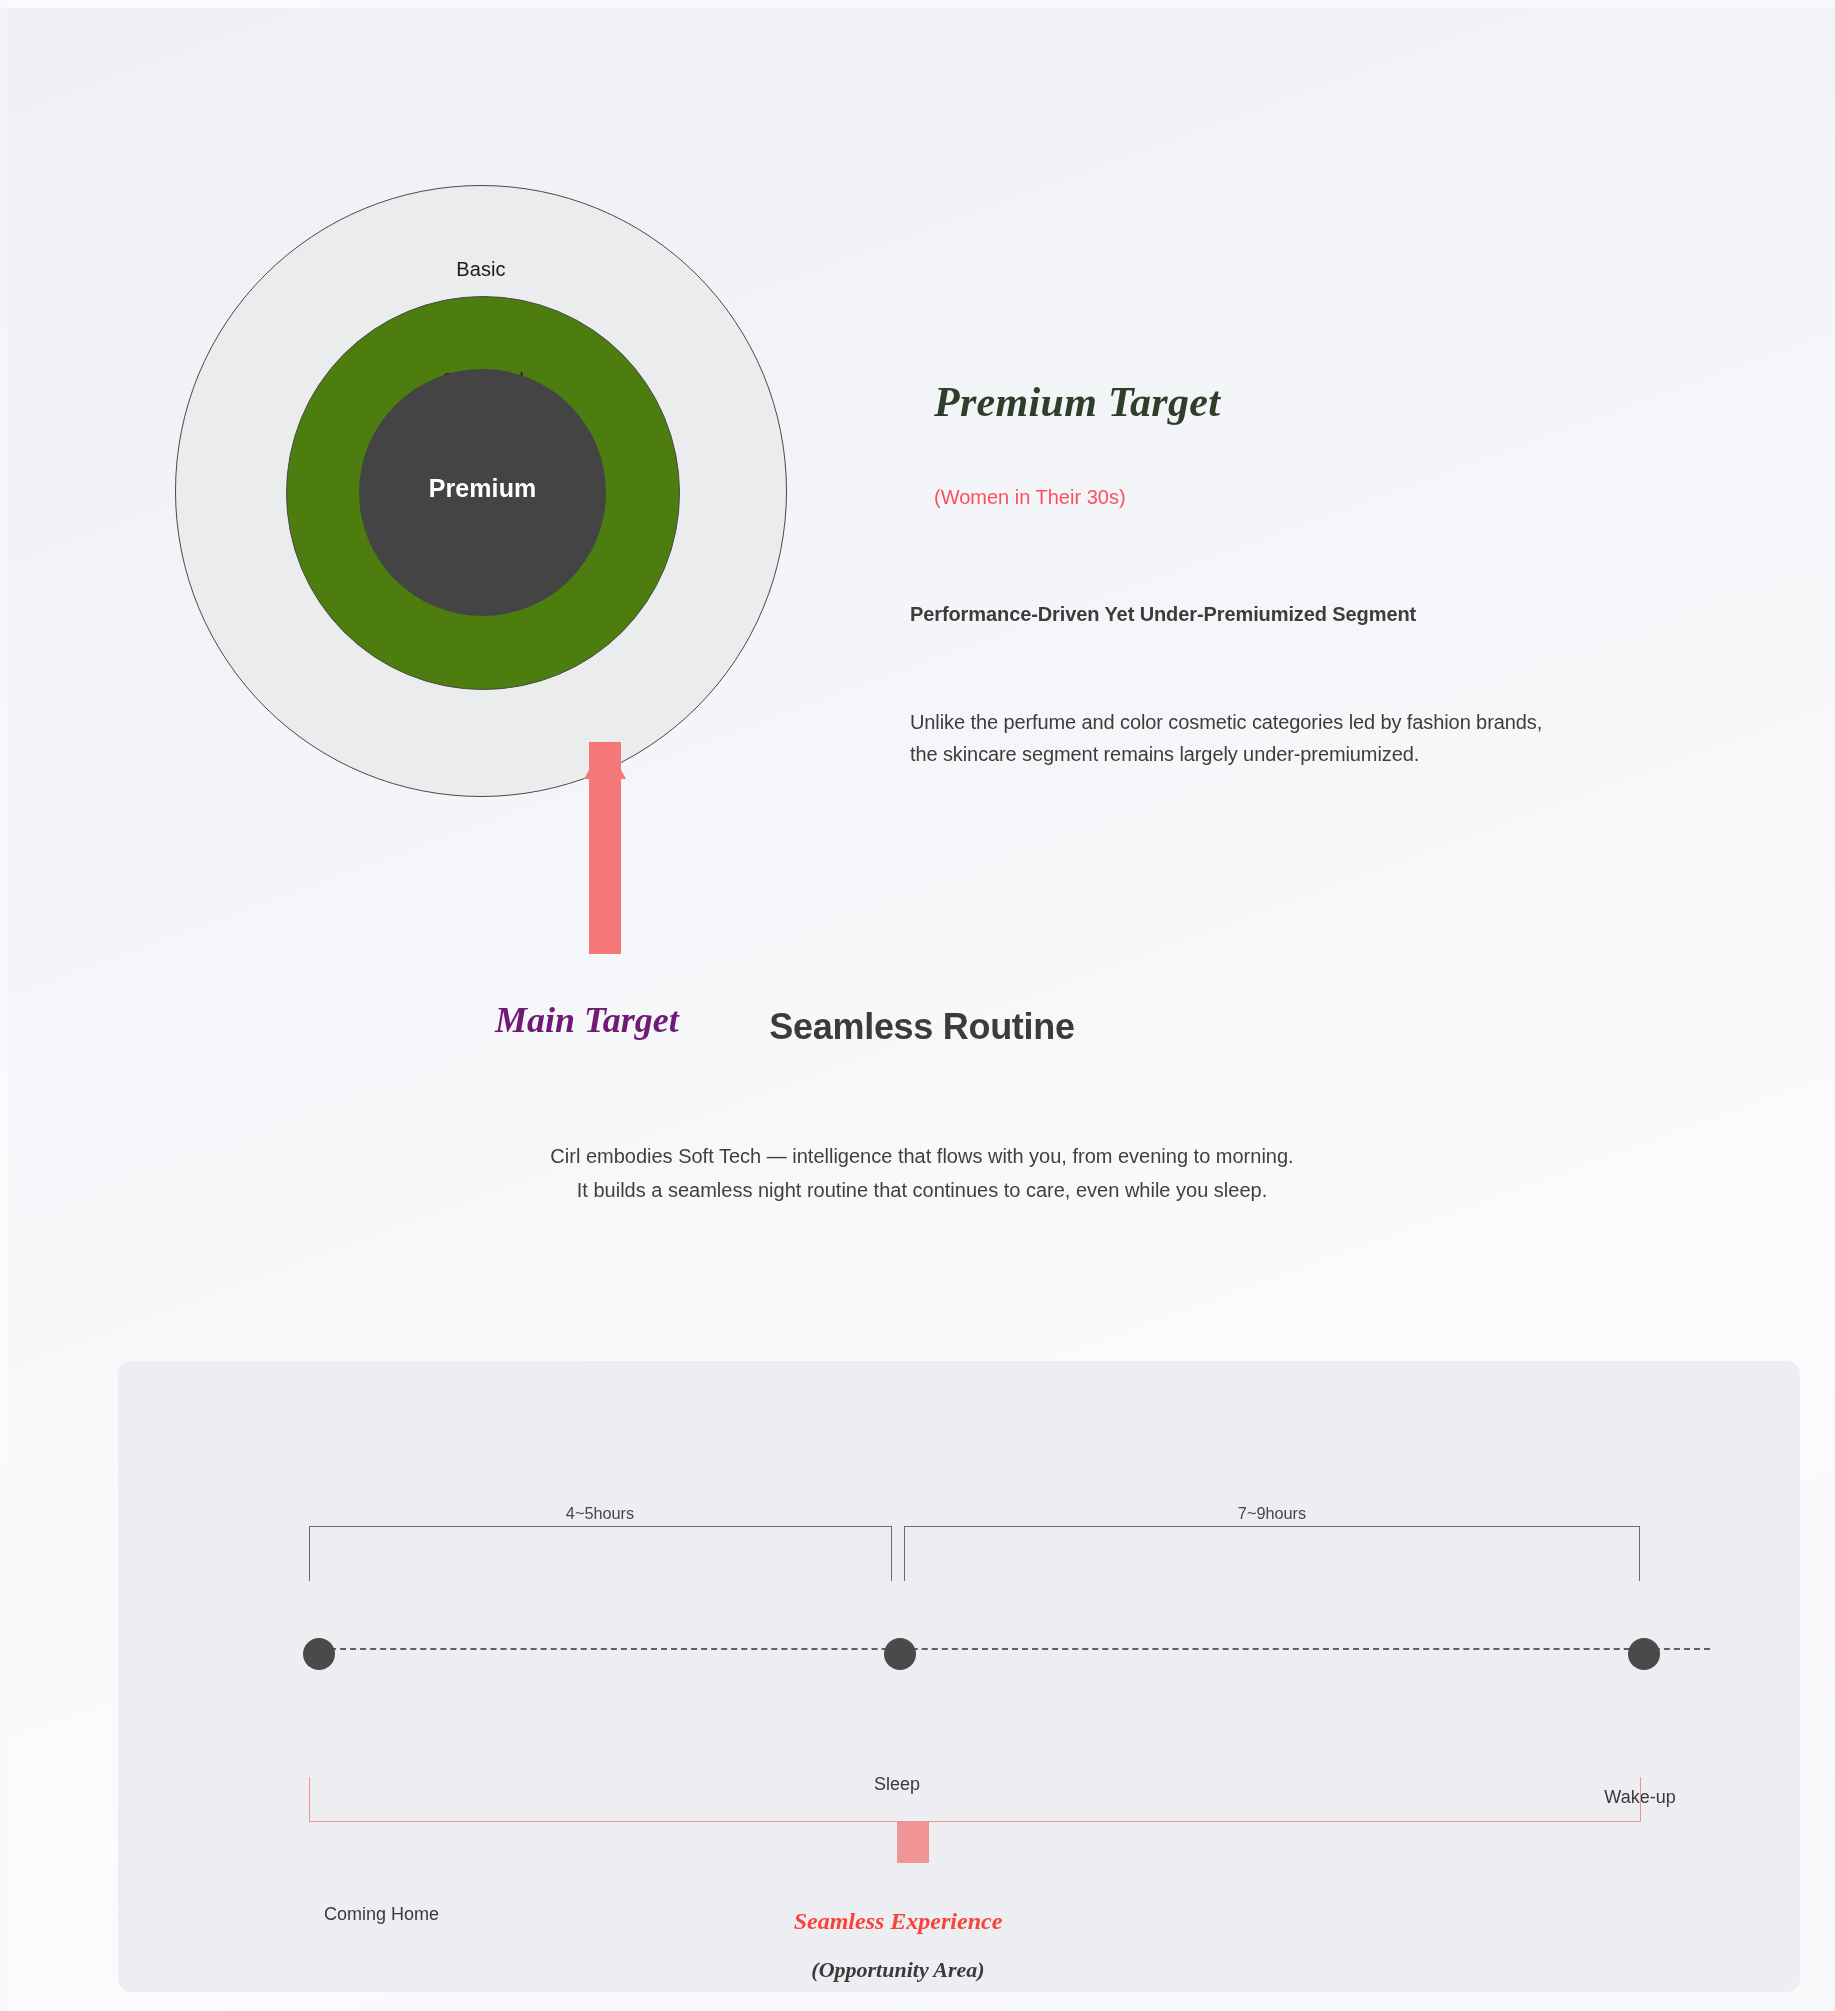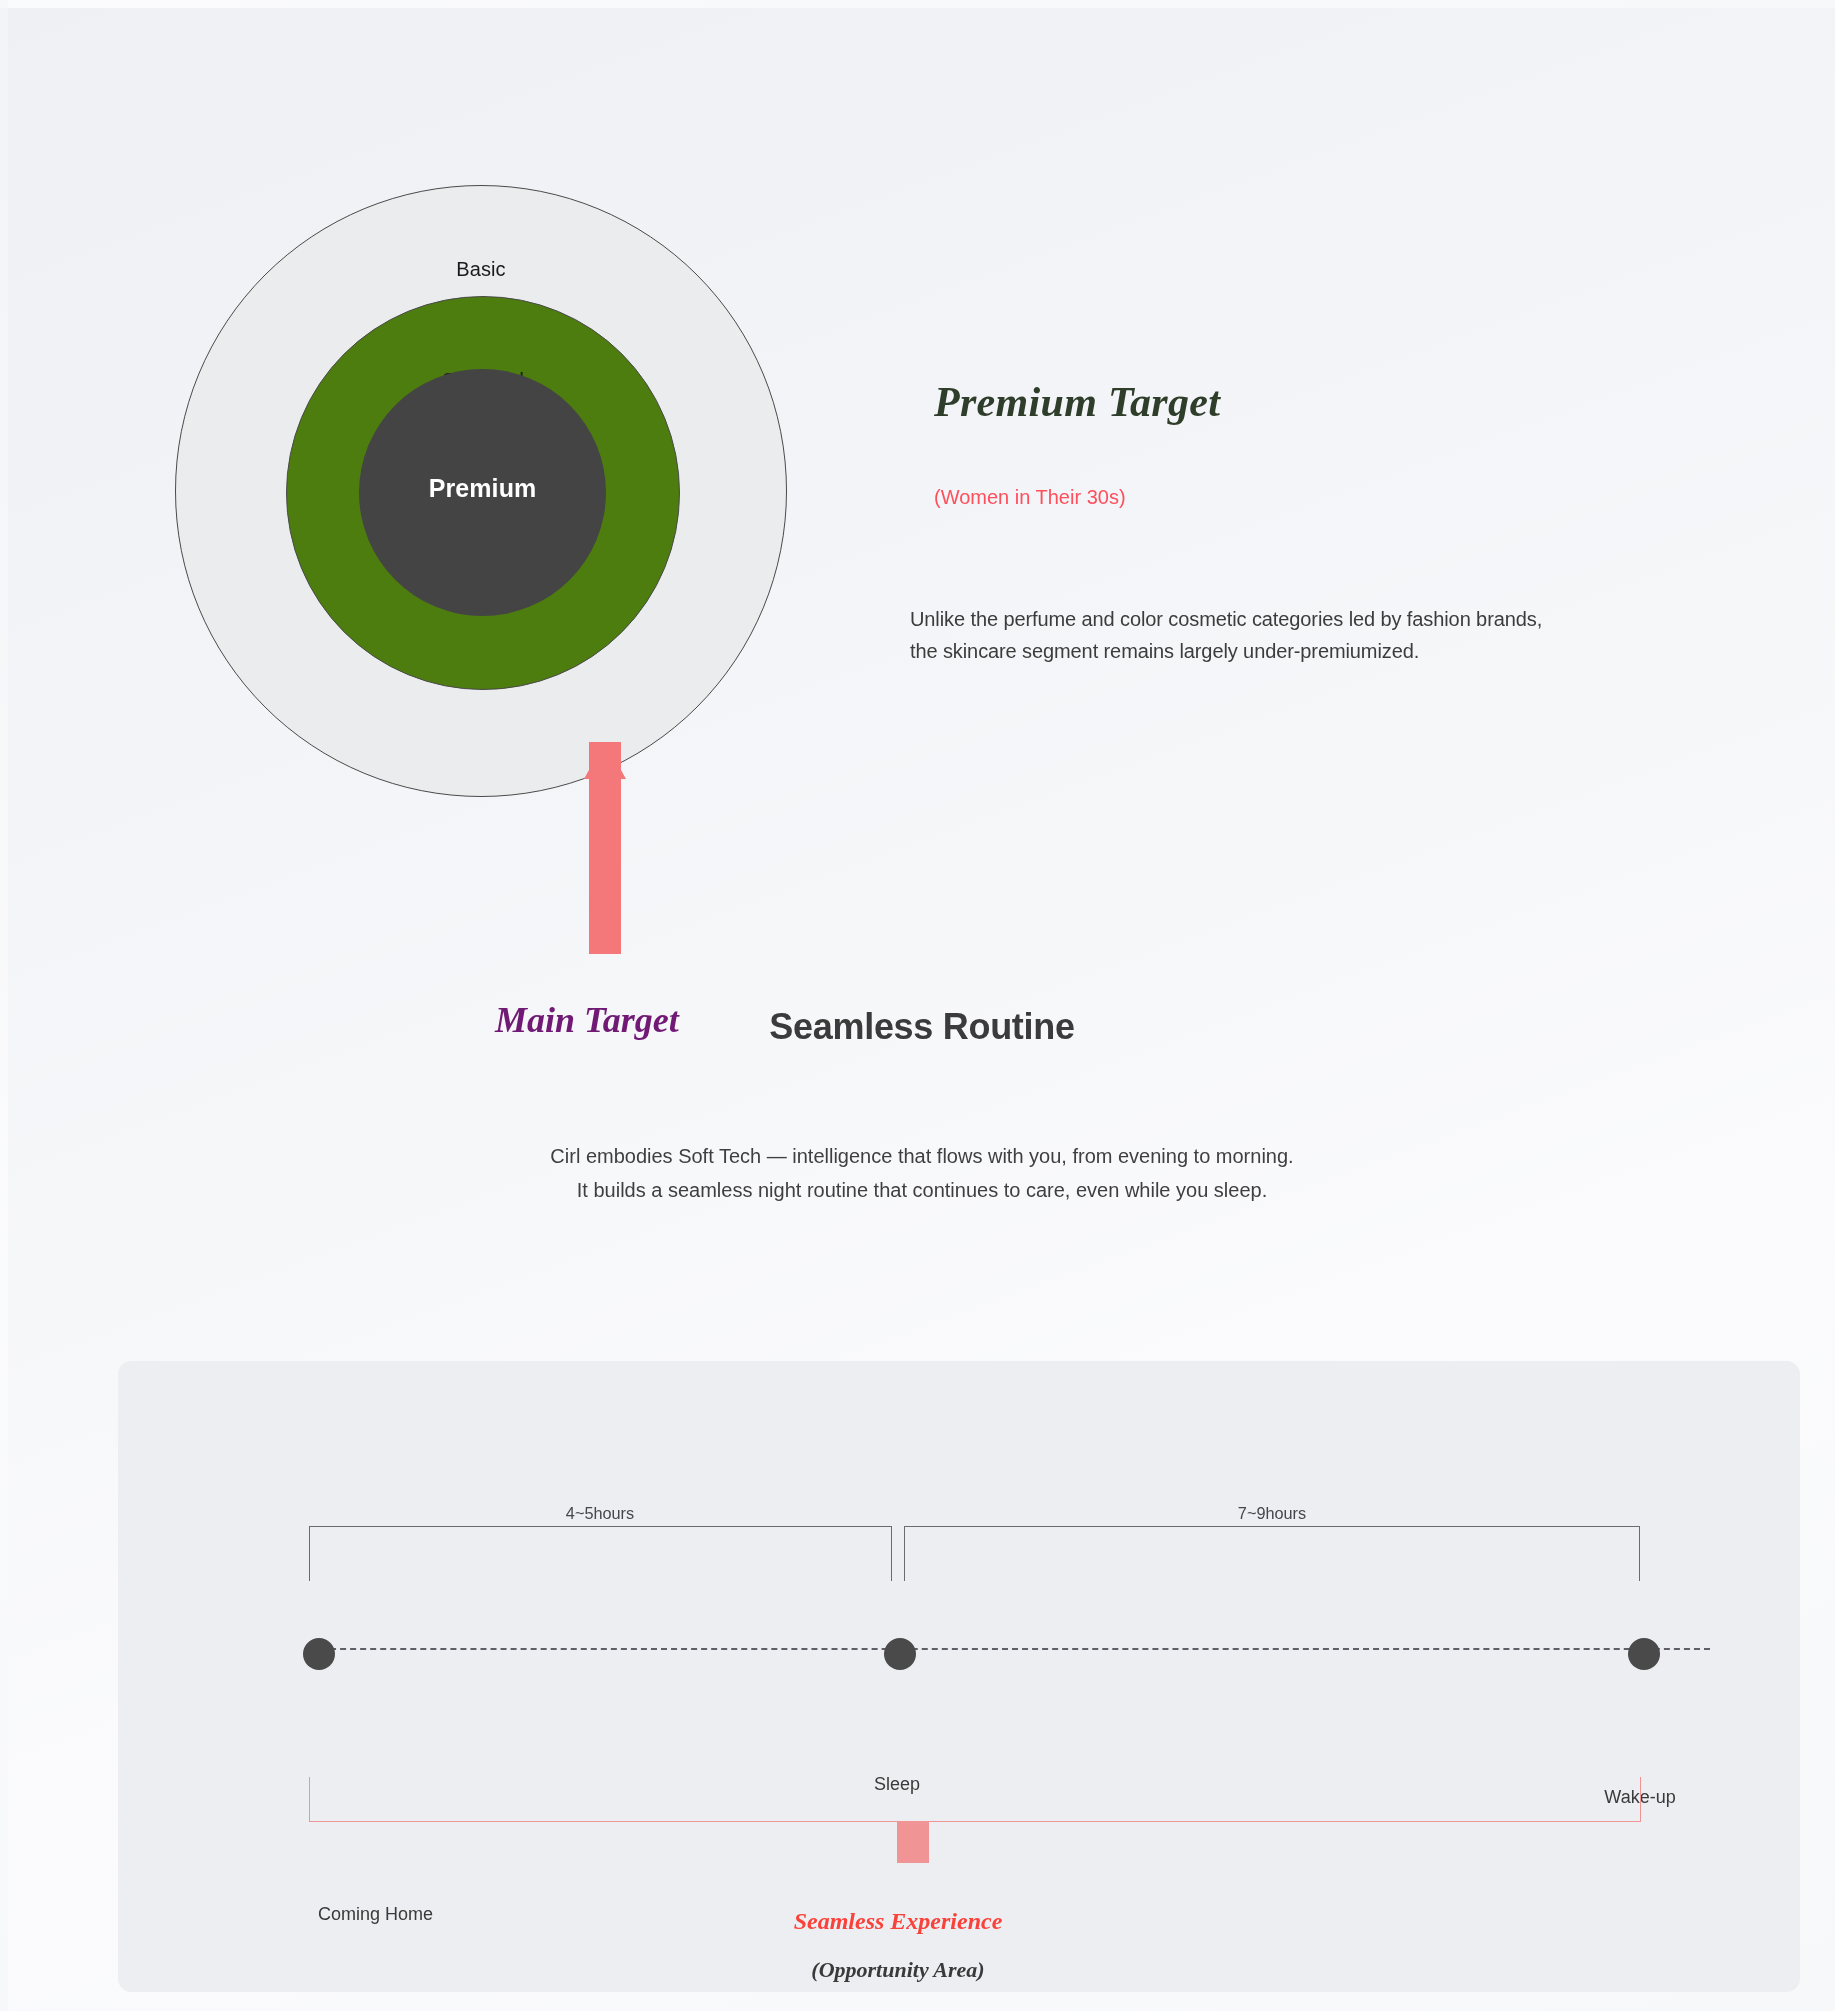--- a/index.html
+++ b/index.html
@@ -238,21 +238,21 @@
 
   .tl-caption {
     position: absolute;
     font-size: 18px;
     color: #3a3a3a;
     white-space: nowrap;
     transform: translateX(-50%);
   }
   .cap-sleep { left: 763px; top: 381px; }
   .cap-wake  { left: 1506px; top: 394px; }
-  .cap-home  { left: 168px; top: 511px; transform: none; }
+  .cap-home  { left: 174px; top: 511px; transform: none; }
 
   .seamless-exp {
     position: absolute;
     left: 764px;
     top: 515px;
     transform: translateX(-50%);
     font-family: "Liberation Serif", "DejaVu Serif", serif;
     font-style: italic;
     font-weight: bold;
     font-size: 24px;
@@ -290,20 +290,21 @@
     <div class="arrow-head"></div>
     <div class="arrow-line"></div>
     <div class="main-target-label">Main Target</div>
   </div>
 
   <div class="target-copy">
     <div class="target-title-row">
       <span class="target-title">Premium Target</span>
       <span class="target-subtitle">(Women in Their 30s)</span>
     </div>
+    <div class="target-lead">Performance-Driven Yet Under-Premiumized Segment</div>
     <div class="target-para"> Unlike the perfume and color cosmetic categories led by fashion brands,<br>the skincare segment remains largely under-premiumized.</div>
   </div>
 </div>
 
 <div class="section-routine">
   <div class="routine-title">Seamless Routine</div>
   <div class="routine-sub">Cirl embodies Soft Tech — intelligence that flows with you, from evening to morning.<br>It builds a seamless night routine that continues to care, even while you sleep.</div>
 </div>
 
 <div class="panel">

